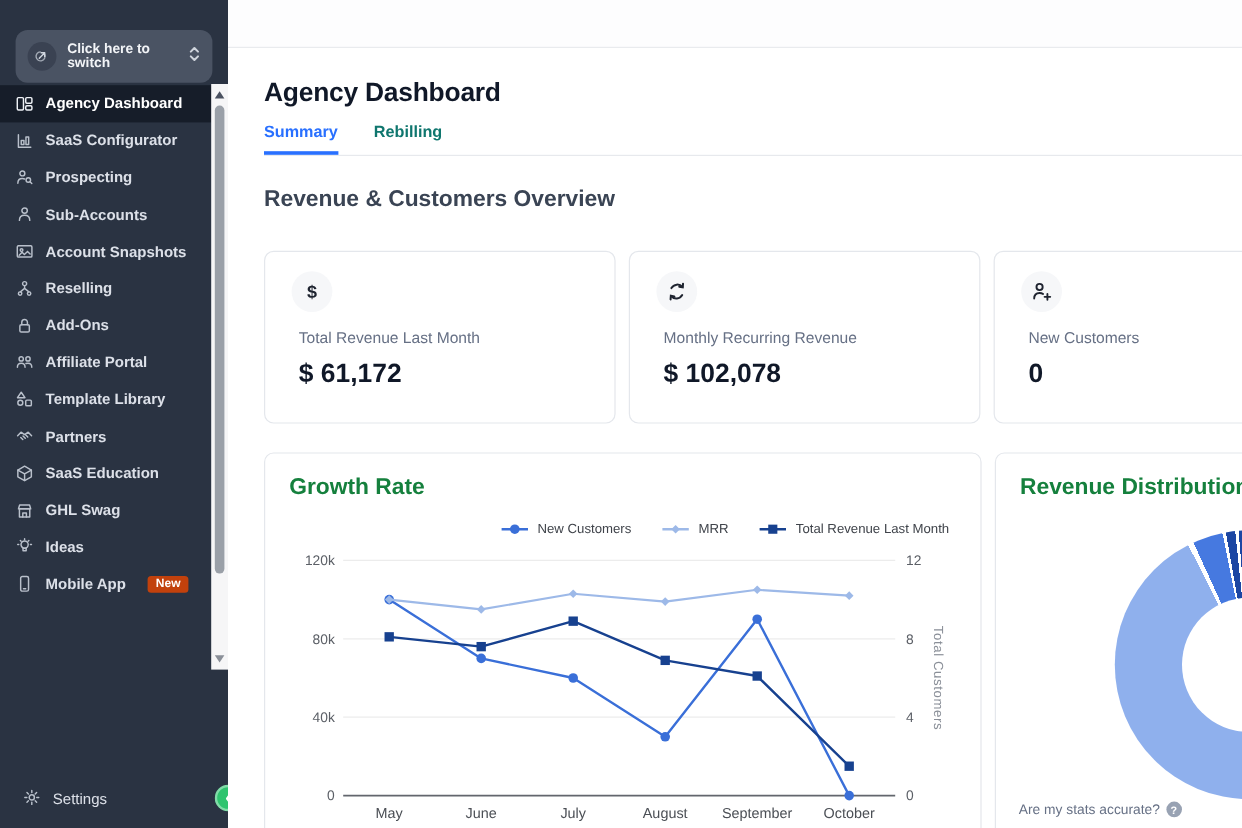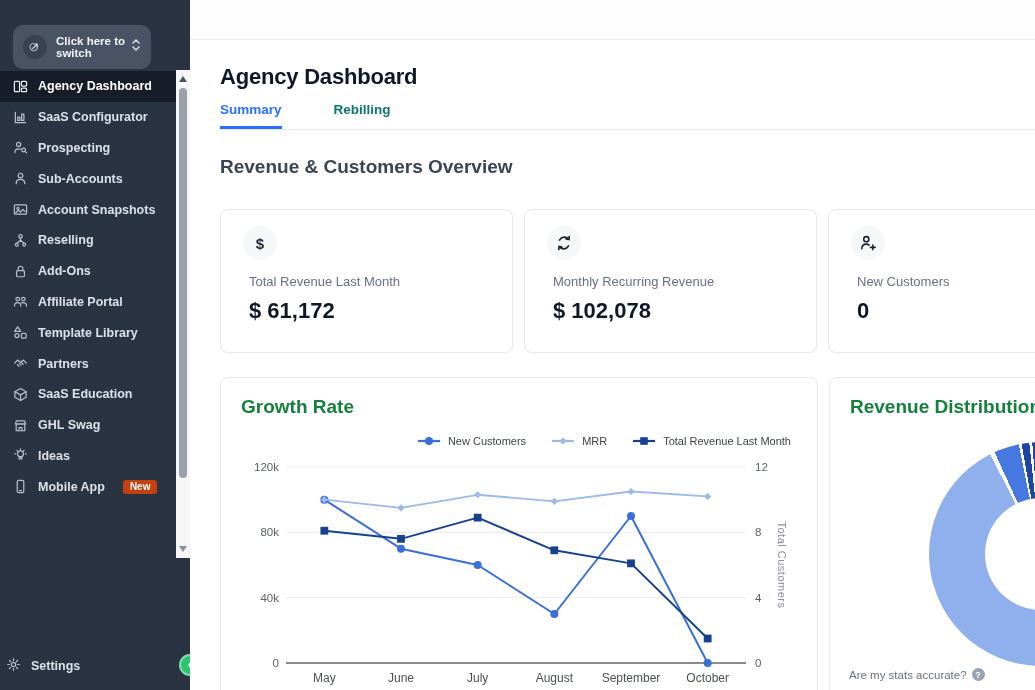--- a/index.html
+++ b/index.html
@@ -2,51 +2,51 @@
 <html><head>
 <meta charset="utf-8">
 <style>
   * { margin:0; padding:0; box-sizing:border-box; }
   html,body { width:1035px; height:690px; overflow:hidden; background:#fff;
               font-family:"Liberation Sans", sans-serif; }
   .stage { position:absolute; inset:0; width:1035px; height:690px; overflow:hidden; }
 
   
   .sidebar { position:absolute; left:0; top:0; width:190px; height:690px; background:#2a3342; }
-  .switcher { position:absolute; left:13px; top:25px; width:138px; height:44px; background:#4a5363;
+  .switcher { position:absolute; left:13px; top:25px; width:164px; height:44px; background:#4a5363;
               border-radius:10px; display:flex; align-items:center; padding:0 10px; cursor:pointer; }
   .sw-circle { width:24px; height:24px; border-radius:50%; background:#3a4252; display:flex;
                align-items:center; justify-content:center; margin-right:9px; flex:0 0 auto; color:#cfd5de; font-size:11px; }
   .sw-label { font-size:11.5px; font-weight:700; color:#f2f4f7; flex:1; }
   .menu { position:absolute; left:0; top:71px; width:176px; }
   .item { height:30.8px; display:flex; align-items:center; padding-left:13px; gap:10px;
           font-size:12.5px; font-weight:700; color:#dce0e8; cursor:pointer; white-space:nowrap; }
   .item.active { background:#161d29; color:#ffffff; }
   .item .ic { width:15px; height:15px; flex:0 0 auto; display:flex; }
   .badge-new { margin-left:8px; background:#c2410c; color:#fff; font-size:10px; font-weight:700;
                padding:1.5px 7px; border-radius:3px; }
   .scroll-track { position:absolute; left:176px; top:70px; width:14px; height:488px; background:#f6f6f7; }
   .tri-up { position:absolute; left:3px; top:6px; width:0; height:0; border-left:4px solid transparent;
             border-right:4px solid transparent; border-bottom:6px solid #4a5160; cursor:pointer; }
   .tri-down { position:absolute; left:3px; bottom:6px; width:0; height:0; border-left:4px solid transparent;
             border-right:4px solid transparent; border-top:6px solid #8a8f98; cursor:pointer; }
   .thumb { position:absolute; left:3px; top:18px; width:8px; height:390px; background:#9aa0a8; border-radius:4px; cursor:pointer; }
   .settings-row { position:absolute; left:0; top:651px; width:176px; height:30px; display:flex;
-                  align-items:center; padding-left:6px; gap:10px; font-size:12.5px; font-weight:700;
+                  align-items:center; padding-left:19px; gap:10px; font-size:12.5px; font-weight:400;
                   color:#dce0e8; cursor:pointer; }
   .green-btn { position:absolute; left:179px; top:654px; width:22px; height:22px; border-radius:50%;
                background:#2fc46f; box-shadow:inset 0 0 0 2px rgba(255,255,255,.4); color:#fff;
                display:flex; align-items:center; justify-content:center; font-size:14px; font-weight:700;
                cursor:pointer; line-height:1; padding-bottom:2px; }
 
   
   .main { position:absolute; left:190px; top:0; width:845px; height:690px; background:#fff; }
   .topbar { position:absolute; left:0; top:0; right:0; height:40px; background:#fdfdfe; border-bottom:1px solid #e9ebee; }
   .page-title { position:absolute; left:30px; top:64px; font-size:22px; font-weight:700; color:#101828; letter-spacing:-0.2px; }
-  .tabs { position:absolute; left:30px; top:102px; width:815px; border-bottom:1px solid #e7e9ed; display:flex; gap:52px; }
+  .tabs { position:absolute; left:30px; top:102px; width:815px; border-bottom:1px solid #e7e9ed; display:flex; gap:30px; }
   .tab { font-size:13.5px; font-weight:700; color:#0f766e; padding-bottom:9px; border-bottom:3px solid transparent; cursor:pointer; }
   .tab.active { color:#2970ff; border-bottom-color:#2970ff; }
   .section-title { position:absolute; left:30px; top:156px; font-size:19px; font-weight:700; color:#3a4454; }
 
   .cards { position:absolute; left:30px; top:209px; display:flex; gap:11px; }
   .stat-card { width:293px; height:144px; background:#fff; border:1px solid #e4e7ec; border-radius:8px;
                position:relative; flex:0 0 auto; }
   .stat-icon { position:absolute; left:28px; top:22px; width:22px; height:22px; display:flex;
                align-items:center; justify-content:center; }
   .stat-icon::before { content:""; position:absolute; left:-6px; top:-6px; width:34px; height:34px;

